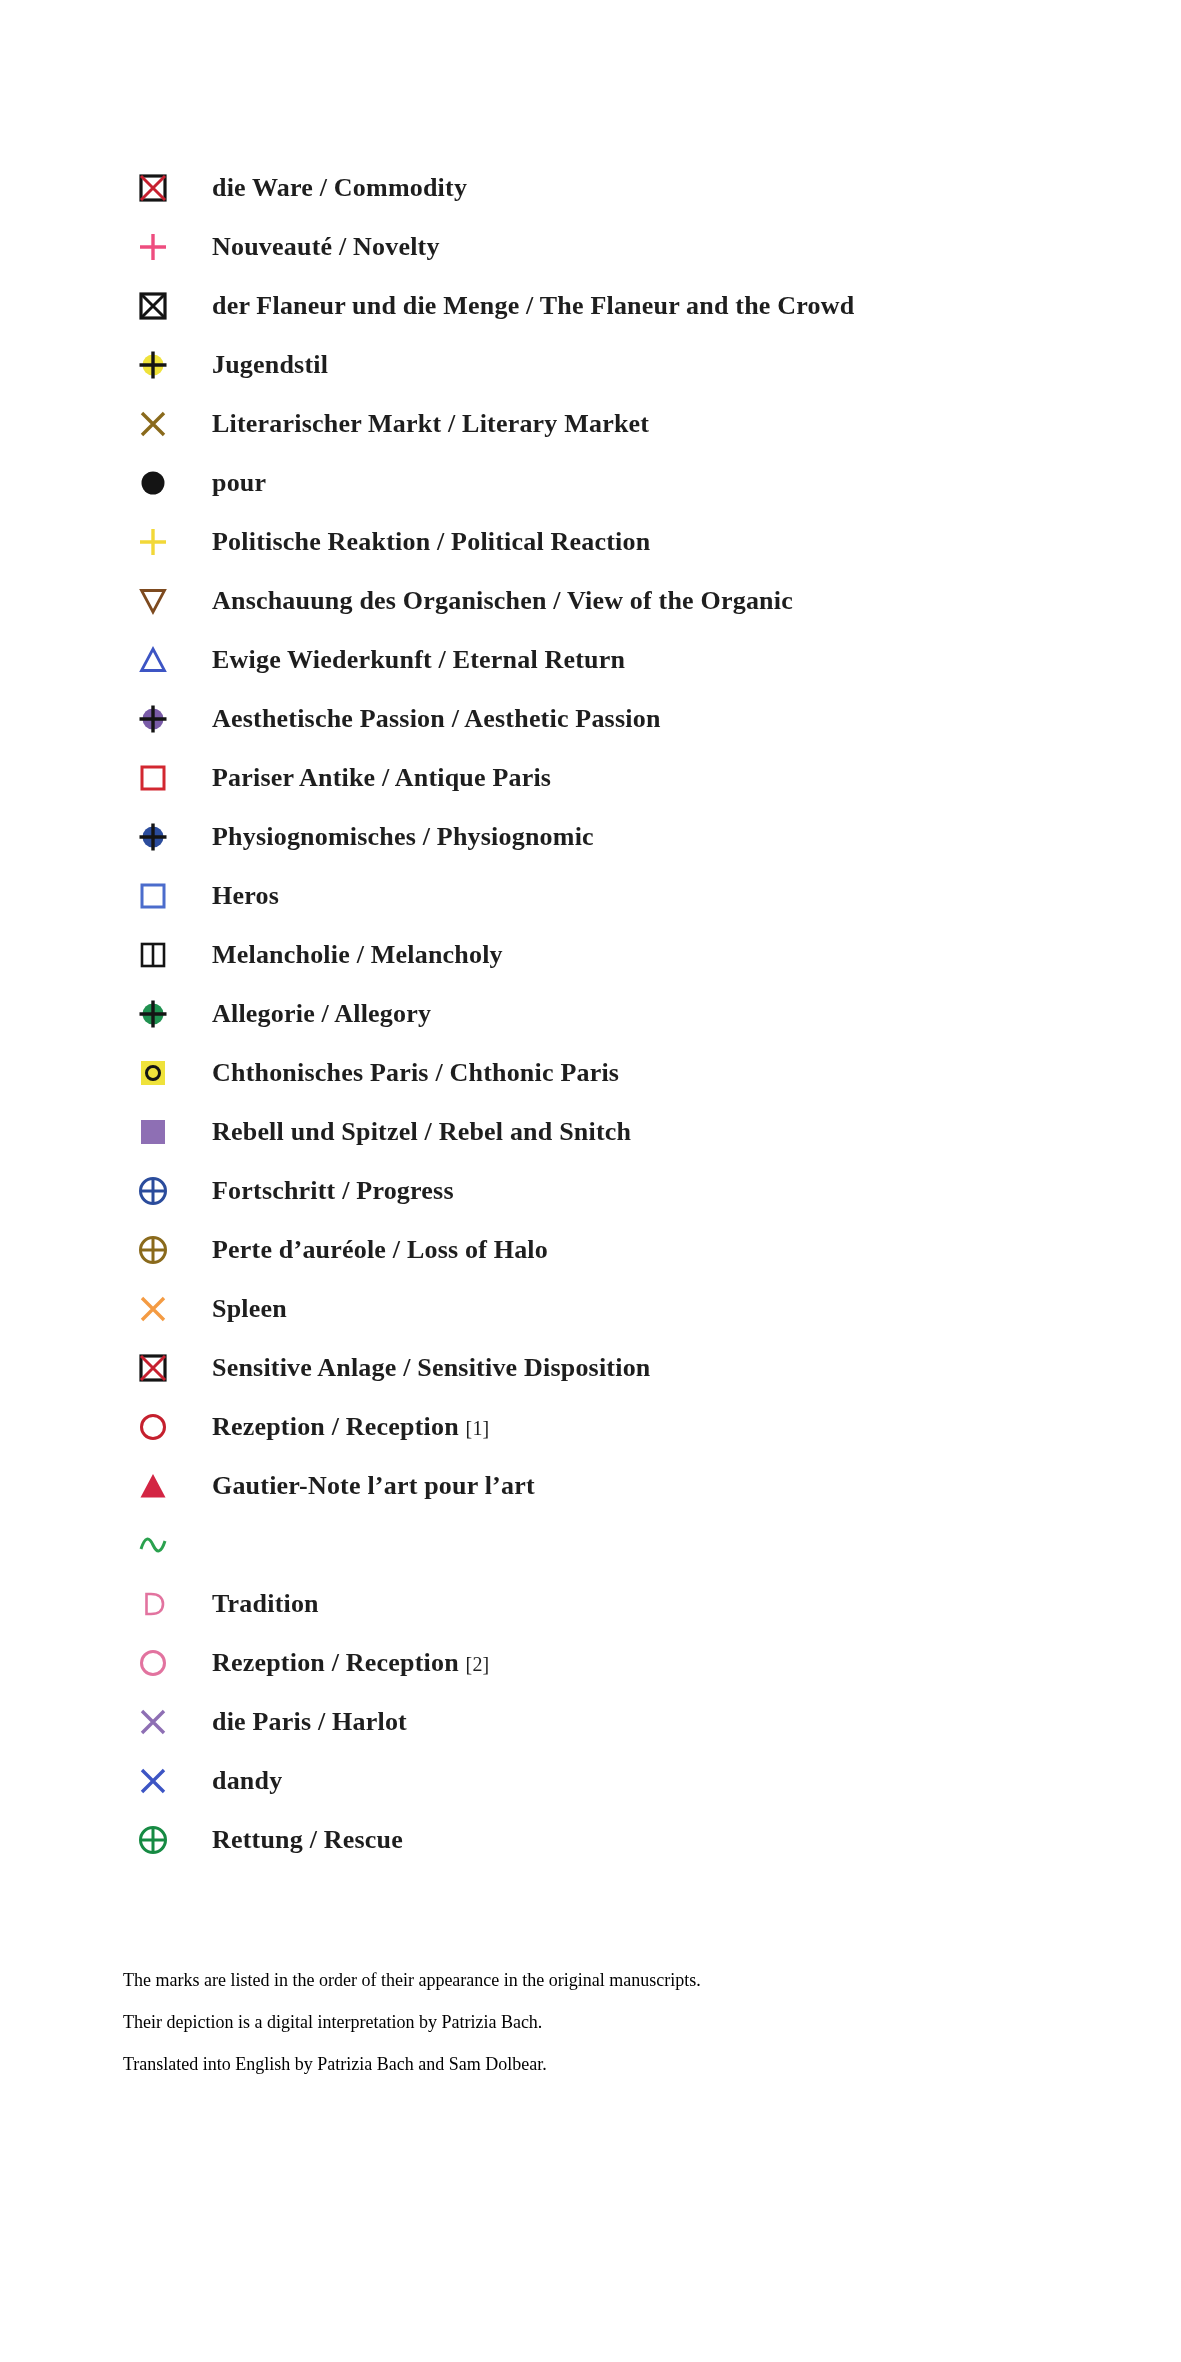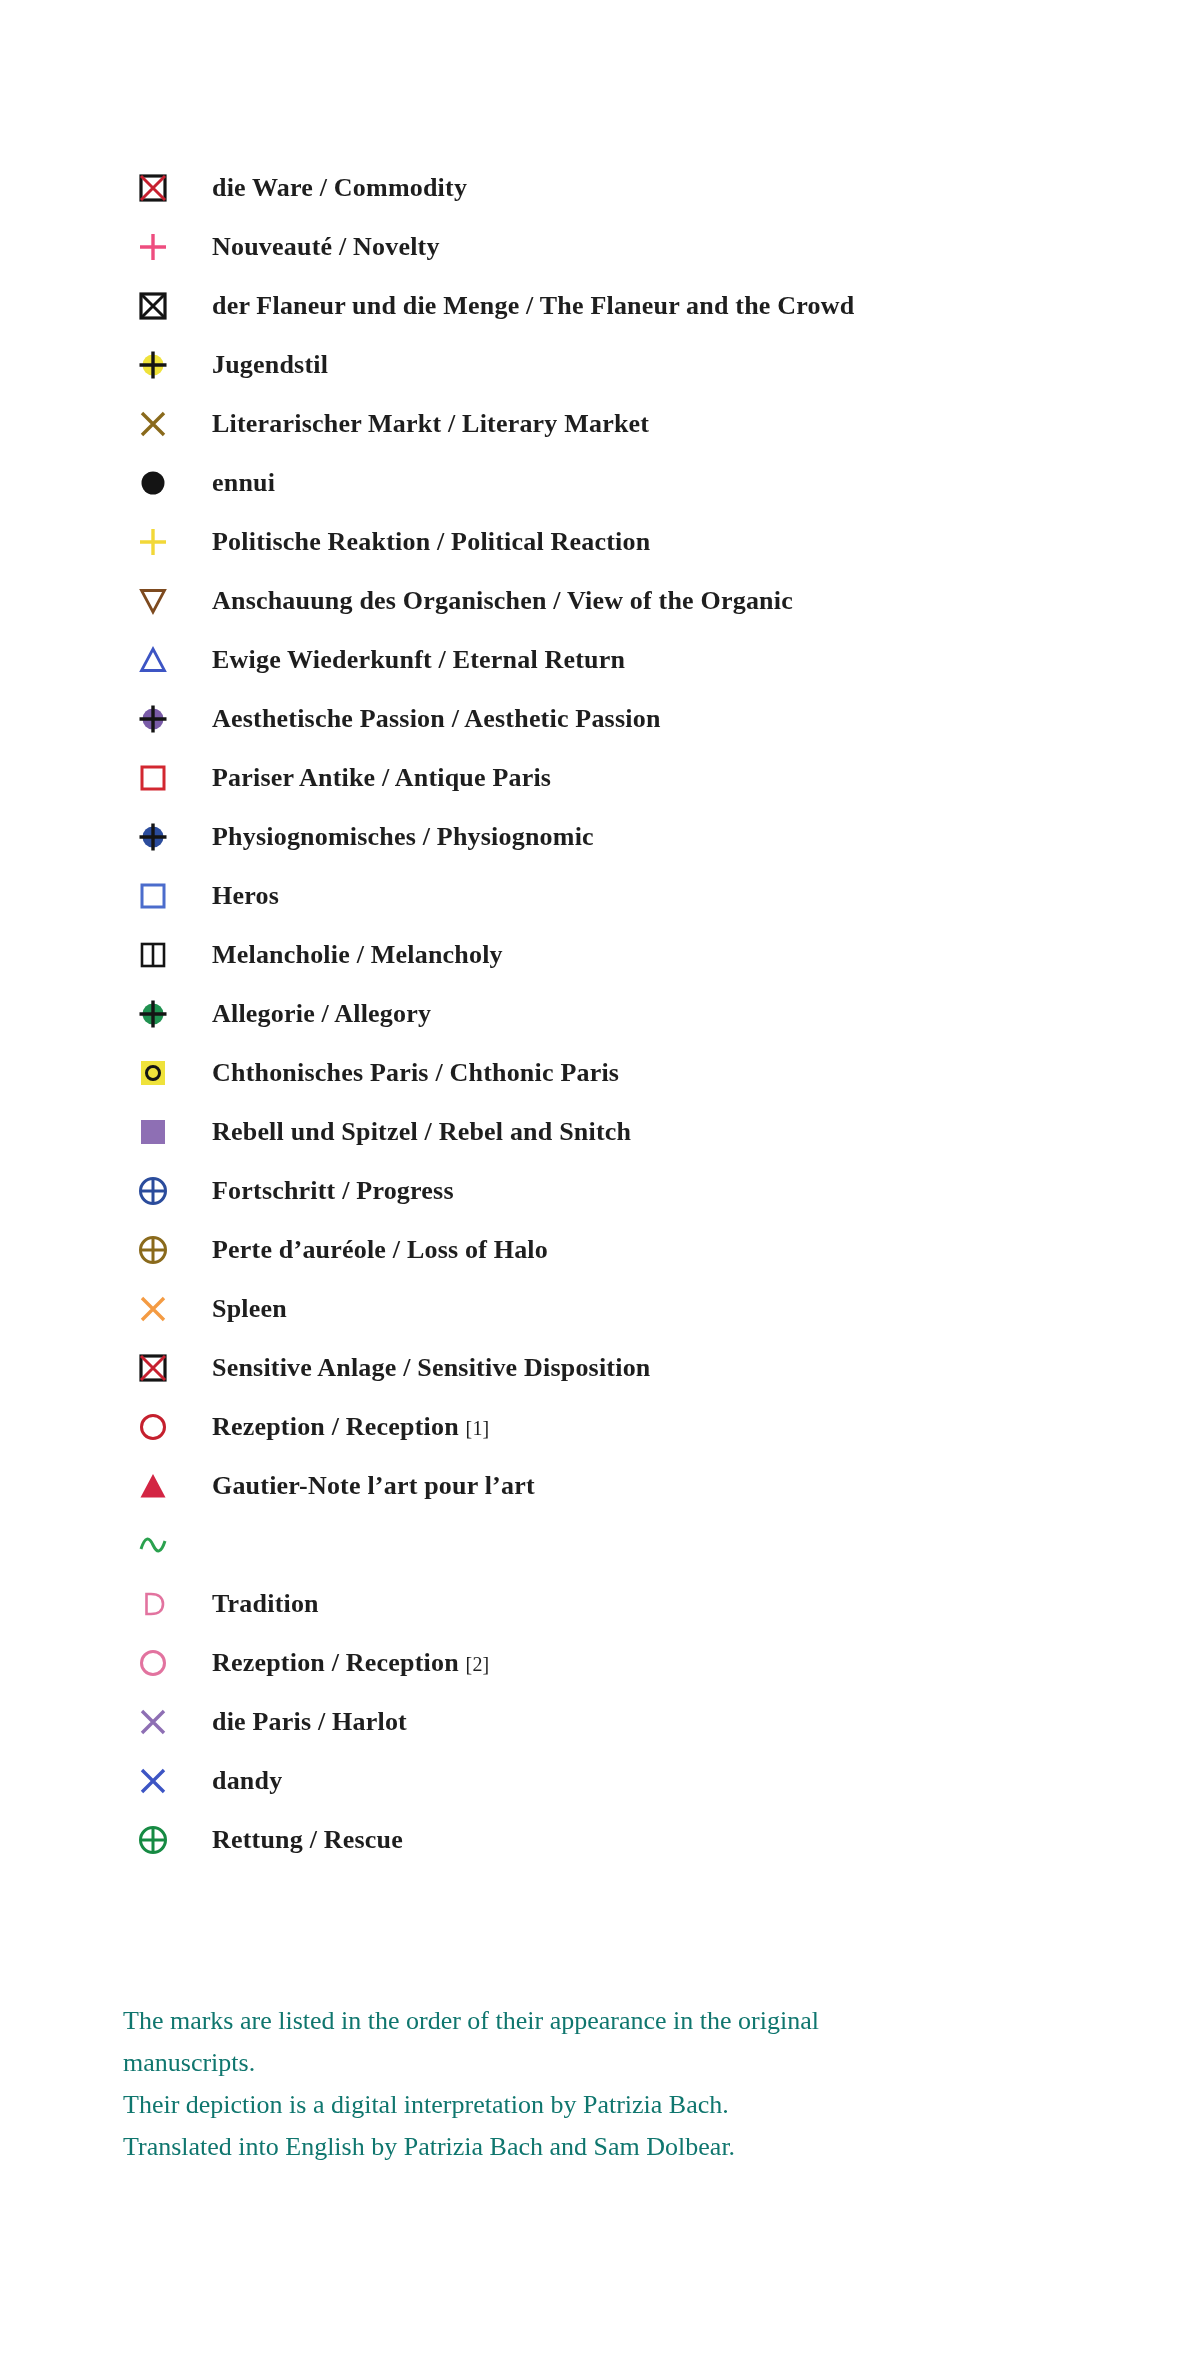--- a/index.html
+++ b/index.html
@@ -42,23 +42,23 @@
     font-weight: 700;
     color: #1e1e1e;
     white-space: nowrap;
     letter-spacing: 0.2px;
   }
   .reg { font-weight: 700; }
   .bracket { font-weight: 400; font-size: 20px; }
   .footer {
     position: absolute;
     left: 123px;
-    top: 2000px;
-    color: #0f766e;
-    font-size: 26px;
+    top: 1959px;
+    color: #000000;
+    font-size: 18px;
     line-height: 42px;
   }
   .footer p { margin: 0; }
 </style>
 </head>
 <body>
 
 <div class="page">
   <ul class="legend" id="legend">
       <li class="row">
@@ -103,21 +103,21 @@
           </svg>
         </span>
         <span class="label"><b>Literarischer Markt / Literary Market</b></span>
       </li>
       <li class="row">
         <span class="icon">
           <svg viewBox="0 0 34 34" width="34" height="34">
             <circle cx="17" cy="17" r="11.5" fill="#141414"></circle>
           </svg>
         </span>
-        <span class="label"><b>ennui</b></span>
+        <span class="label"><b>pour</b></span>
       </li>
       <li class="row">
         <span class="icon">
           <svg viewBox="0 0 34 34" width="34" height="34">
             <path d="M17 4 V30 M4 17 H30" stroke="#f2d838" stroke-width="3.4" fill="none"></path>
           </svg>
         </span>
         <span class="label"><b>Politische Reaktion / Political Reaction</b></span>
       </li>
       <li class="row">

